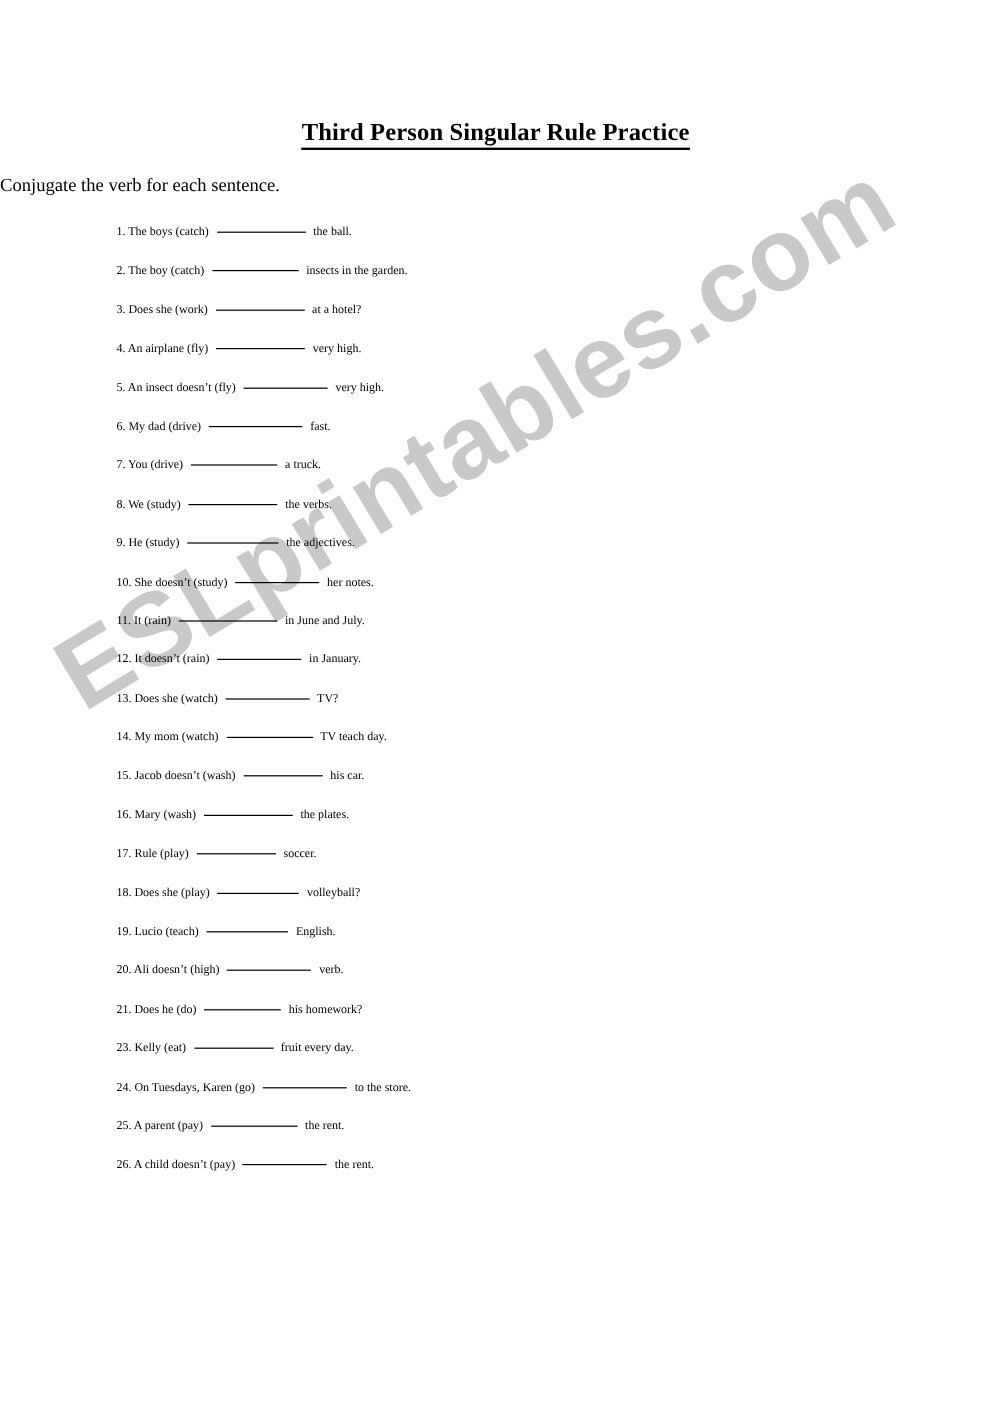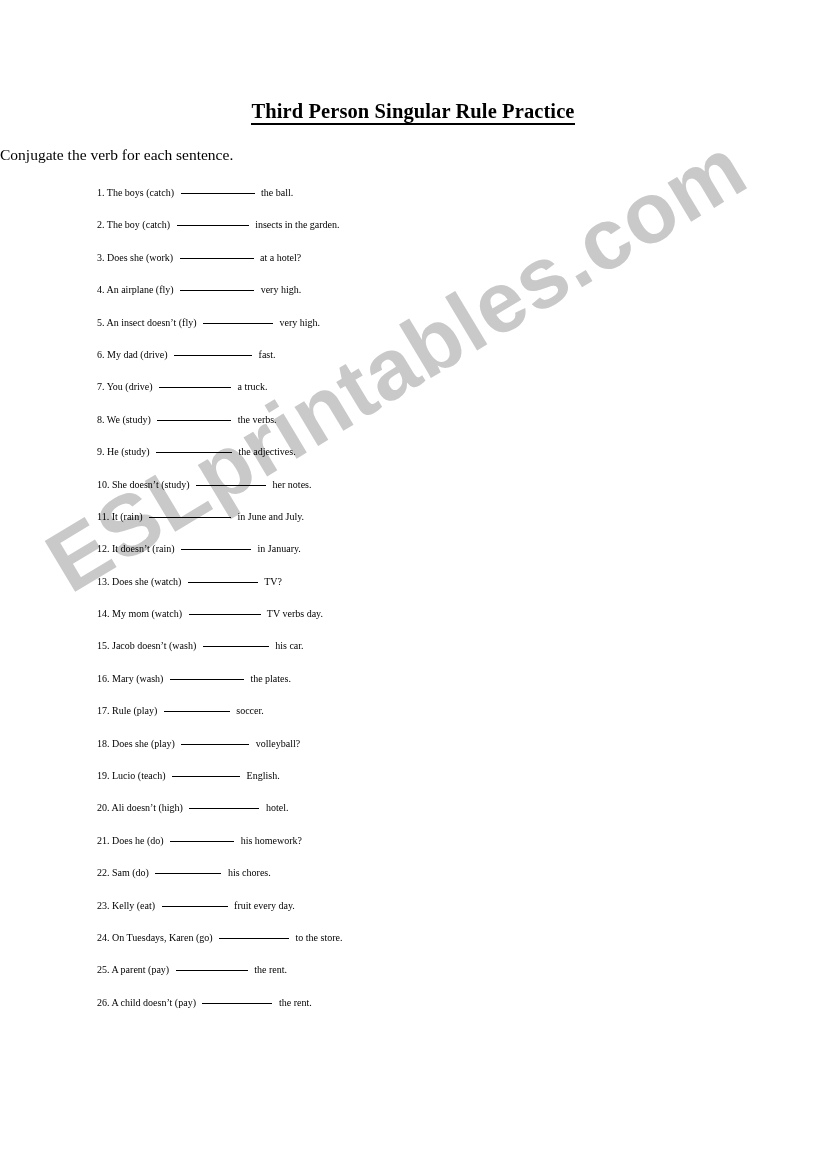--- a/index.html
+++ b/index.html
@@ -145,29 +145,28 @@
         <li><span class="q-num">4.</span><span class="q-text"> An airplane (fly) </span><span class="q-blank" style="width: 74px;"></span><span class="q-text"> very high.</span></li>
         <li><span class="q-num">5.</span><span class="q-text"> An insect doesn’t (fly) </span><span class="q-blank" style="width: 70px;"></span><span class="q-text"> very high.</span></li>
         <li><span class="q-num">6.</span><span class="q-text"> My dad (drive) </span><span class="q-blank" style="width: 78px;"></span><span class="q-text"> fast.</span></li>
         <li><span class="q-num">7.</span><span class="q-text"> You (drive) </span><span class="q-blank" style="width: 72px;"></span><span class="q-text"> a truck.</span></li>
         <li><span class="q-num">8.</span><span class="q-text"> We (study) </span><span class="q-blank" style="width: 74px;"></span><span class="q-text"> the verbs.</span></li>
         <li><span class="q-num">9.</span><span class="q-text"> He (study) </span><span class="q-blank" style="width: 76px;"></span><span class="q-text"> the adjectives.</span></li>
         <li><span class="q-num">10.</span><span class="q-text"> She doesn’t (study) </span><span class="q-blank" style="width: 70px;"></span><span class="q-text"> her notes.</span></li>
         <li><span class="q-num">11.</span><span class="q-text"> It (rain) </span><span class="q-blank" style="width: 82px;"></span><span class="q-text"> in June and July.</span></li>
         <li><span class="q-num">12.</span><span class="q-text"> It doesn’t (rain) </span><span class="q-blank" style="width: 70px;"></span><span class="q-text"> in January.</span></li>
         <li><span class="q-num">13.</span><span class="q-text"> Does she (watch) </span><span class="q-blank" style="width: 70px;"></span><span class="q-text"> TV?</span></li>
-        <li><span class="q-num">14.</span><span class="q-text"> My mom (watch) </span><span class="q-blank" style="width: 72px;"></span><span class="q-text"> TV verbs day.</span></li>
+        <li><span class="q-num">14.</span><span class="q-text"> My mom (watch) </span><span class="q-blank" style="width: 72px;"></span><span class="q-text"> TV teach day.</span></li>
         <li><span class="q-num">15.</span><span class="q-text"> Jacob doesn’t (wash) </span><span class="q-blank" style="width: 66px;"></span><span class="q-text"> his car.</span></li>
         <li><span class="q-num">16.</span><span class="q-text"> Mary (wash) </span><span class="q-blank" style="width: 74px;"></span><span class="q-text"> the plates.</span></li>
         <li><span class="q-num">17.</span><span class="q-text"> Rule (play) </span><span class="q-blank" style="width: 66px;"></span><span class="q-text"> soccer.</span></li>
         <li><span class="q-num">18.</span><span class="q-text"> Does she (play) </span><span class="q-blank" style="width: 68px;"></span><span class="q-text"> volleyball?</span></li>
         <li><span class="q-num">19.</span><span class="q-text"> Lucio (teach) </span><span class="q-blank" style="width: 68px;"></span><span class="q-text"> English.</span></li>
-        <li><span class="q-num">20.</span><span class="q-text"> Ali doesn’t (high) </span><span class="q-blank" style="width: 70px;"></span><span class="q-text"> hotel.</span></li>
+        <li><span class="q-num">20.</span><span class="q-text"> Ali doesn’t (high) </span><span class="q-blank" style="width: 70px;"></span><span class="q-text"> verb.</span></li>
         <li><span class="q-num">21.</span><span class="q-text"> Does he (do) </span><span class="q-blank" style="width: 64px;"></span><span class="q-text"> his homework?</span></li>
-        <li><span class="q-num">22.</span><span class="q-text"> Sam (do) </span><span class="q-blank" style="width: 66px;"></span><span class="q-text"> his chores.</span></li>
         <li><span class="q-num">23.</span><span class="q-text"> Kelly (eat) </span><span class="q-blank" style="width: 66px;"></span><span class="q-text"> fruit every day.</span></li>
         <li><span class="q-num">24.</span><span class="q-text"> On Tuesdays, Karen (go) </span><span class="q-blank" style="width: 70px;"></span><span class="q-text"> to the store.</span></li>
         <li><span class="q-num">25.</span><span class="q-text"> A parent (pay) </span><span class="q-blank" style="width: 72px;"></span><span class="q-text"> the rent.</span></li>
         <li><span class="q-num">26.</span><span class="q-text"> A child doesn’t (pay) </span><span class="q-blank" style="width: 70px;"></span><span class="q-text"> the rent.</span></li>
       </ol>
 
   </div>
 </div>
 
 </body></html>

